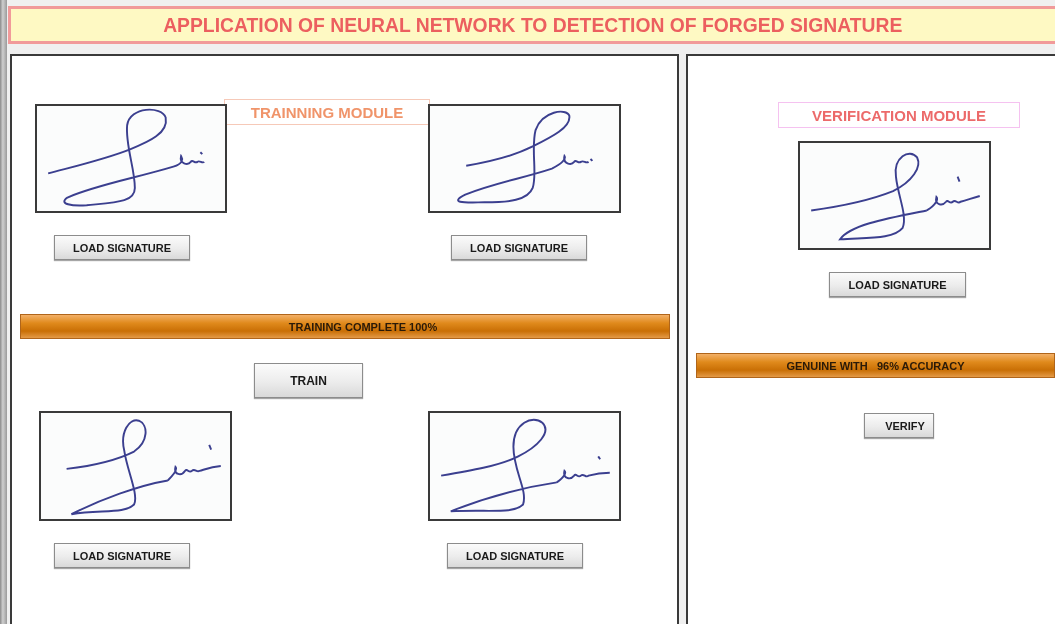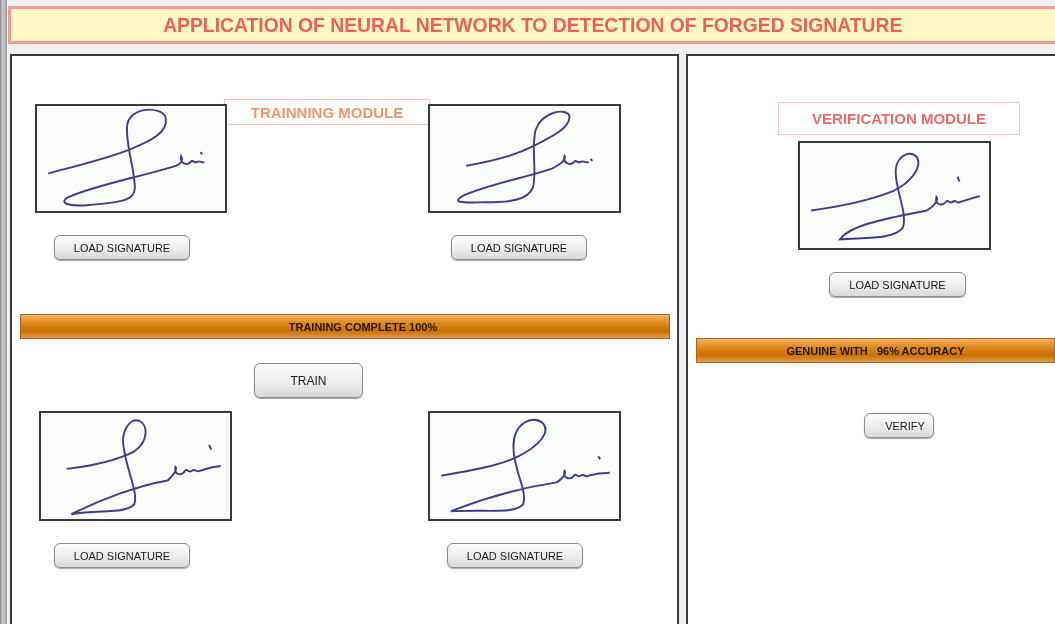--- a/index.html
+++ b/index.html
@@ -33,36 +33,36 @@
   .module-label {
     position: absolute; background: #fff; box-sizing: border-box;
     display: flex; align-items: center; justify-content: center;
     font-weight: bold; font-size: 15px; margin-top: 28px;
   }
   .module-label.train-lbl {
     left: 224px; top: 71px; width: 206px; height: 26px;
     border: 1px solid #f6c9b8; color: #f0946a;
   }
   .module-label.verify-lbl {
-    left: 778px; top: 74px; width: 242px; height: 33px;
+    left: 778px; top: 74px; width: 242px; height: 26px;
     border: 1px solid #f5c2f0; color: #ec6a6a;
   }
 
   .sig-box {
     position: absolute; background: #fbfcfc; border: 2px solid #3a3a3a; box-sizing: border-box;
   }
   .sig-box svg { width: 100%; height: 100%; display: block; }
 
   .btn {
     position: absolute; box-sizing: border-box;
     background: linear-gradient(to bottom, #fbfbfb 0%, #ececec 55%, #d9d9d9 100%);
-    border: 1px solid #8c8c8c; border-radius: 6px;
+    border: 1px solid #8c8c8c; border-radius: 0;
     box-shadow: 0 1px 1px rgba(0,0,0,0.35);
     display: flex; align-items: center; justify-content: center;
-    font-weight: normal; font-size: 11px; color: #1a1a1a; cursor: pointer;
+    font-weight: bold; font-size: 11px; color: #1a1a1a; cursor: pointer;
   }
 
   .status-bar {
     position: absolute; box-sizing: border-box;
     background: linear-gradient(to bottom, #f3b067 0%, #e08a1c 35%, #c96f05 70%, #e49a47 100%);
     border: 1px solid #b0651a;
     display: flex; align-items: center; justify-content: center;
     font-weight: bold; font-size: 11px; color: #2a1a08;
   }
 </style>
@@ -115,19 +115,19 @@
 
 <div class="module-label verify-lbl">VERIFICATION MODULE</div>
 
 <div class="sig-box" style="left:798px; top:141px; width:193px; height:109px;">
   <svg viewBox="0 0 193 109">
     <path d="M10 70 C40 66 70 60 95 50 C115 40 125 25 120 15 C112 5 95 15 98 35 C100 55 110 75 105 88 C95 100 70 98 40 100 C50 85 90 78 130 70 M130 70 C140 64 142 58 140 56 C138 64 146 66 150 61 C152 58 154 64 157 61 C160 58 162 64 165 61 C172 59 178 57 185 55 M162 35 L164 40" fill="none" stroke="#3b3f8f" stroke-width="2"></path>
   </svg>
 </div>
 <div class="btn" style="left:829px; top:272px; width:137px; height:25px;">LOAD SIGNATURE</div>
 
-<div class="status-bar" style="left:696px; top:338px; width:359px; height:25px;">GENUINE WITH   96% ACCURACY</div>
+<div class="status-bar" style="left:696px; top:353px; width:359px; height:25px;">GENUINE WITH   96% ACCURACY</div>
 
 <div class="btn" style="left:864px; top:413px; width:70px; height:25px;padding-left:12px;">VERIFY</div>
 
 <style>
   .status-bar { white-space: pre; }
 </style>
 
 </body></html>

